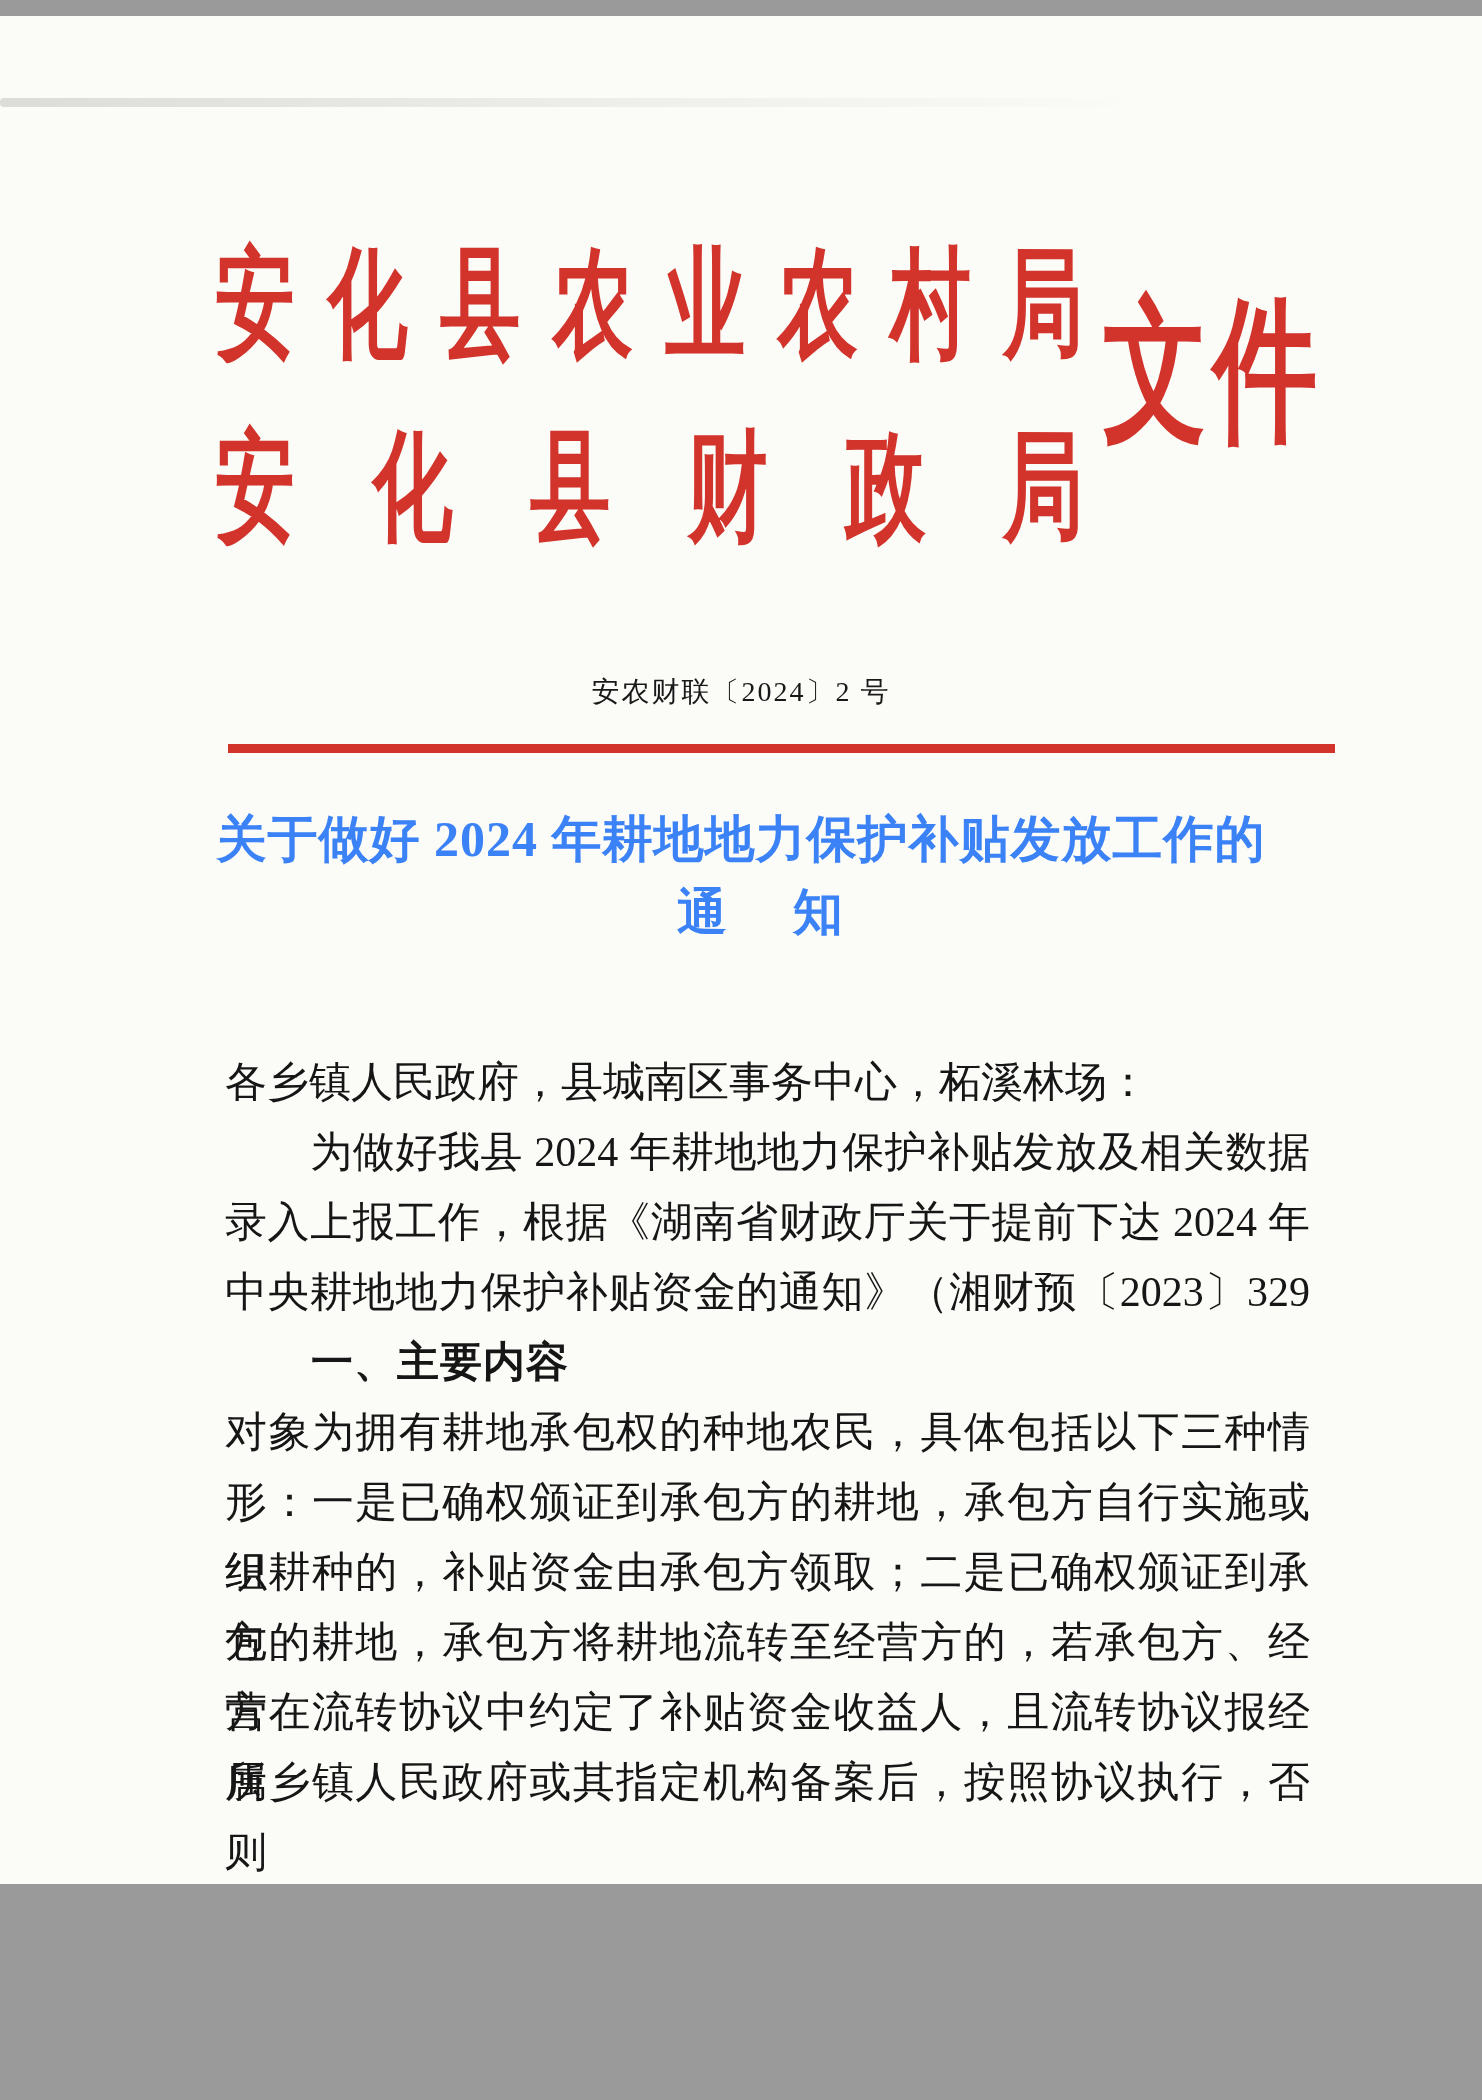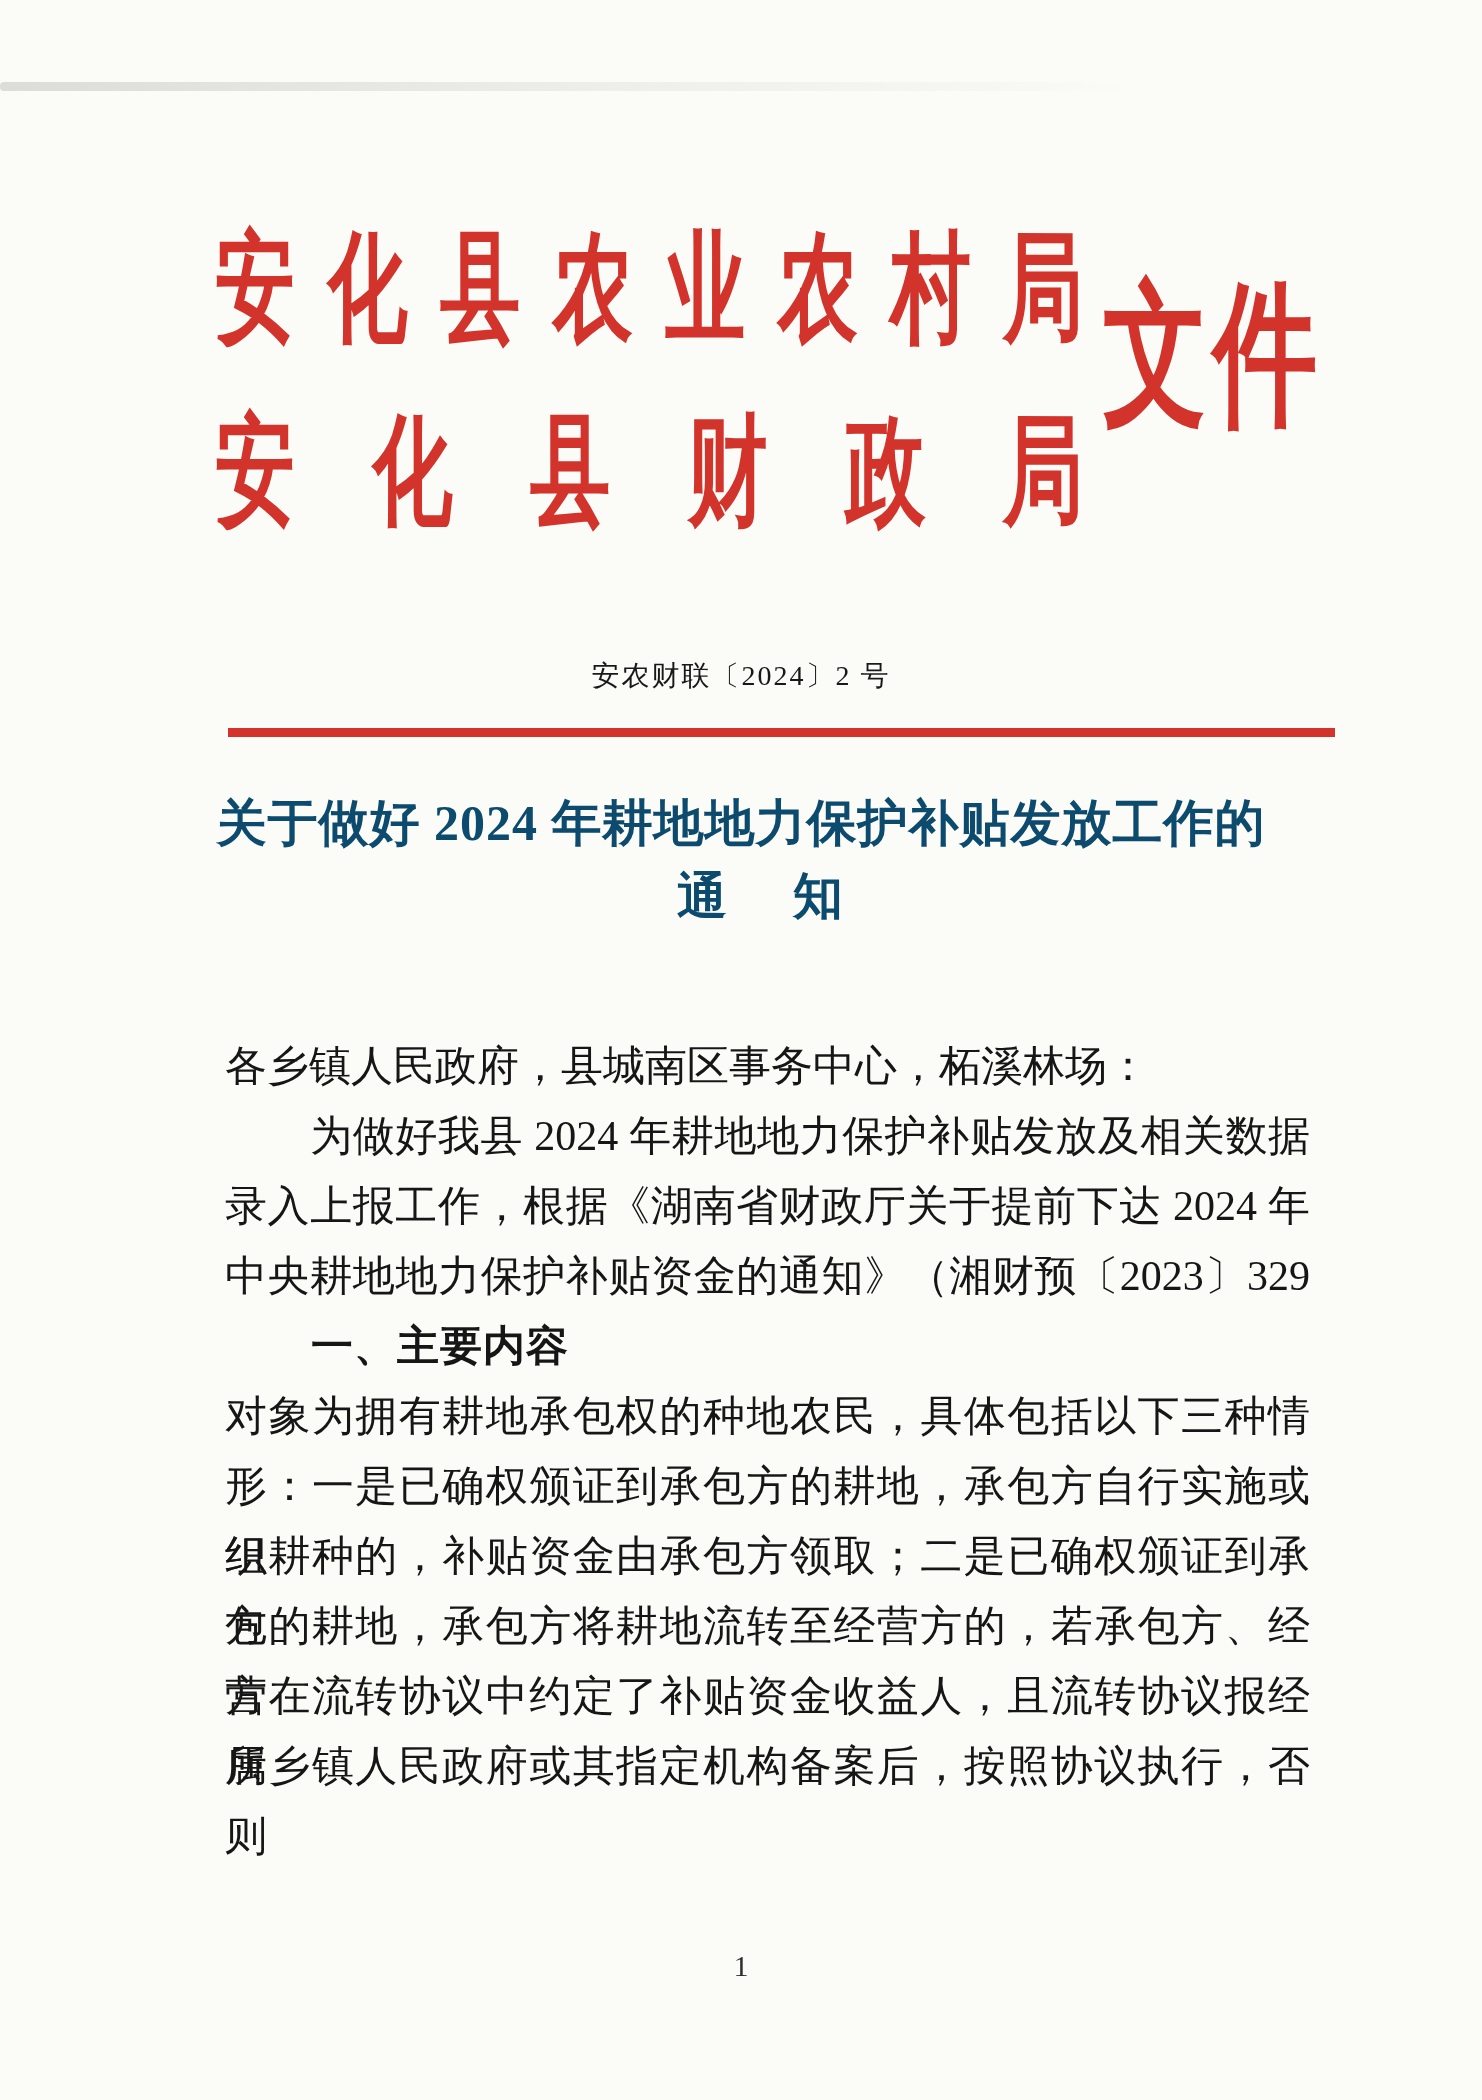--- a/index.html
+++ b/index.html
@@ -1,19 +1,19 @@
 <!DOCTYPE html>
 <html><head>
 <meta charset="utf-8">
 <style>
   html,body{margin:0;padding:0;background:#9a9a9a;}
   .page{
     position:relative;
-    width:1482px;height:2100px;
-    margin:0 auto;
+    width:1482px;height:1868px;
+    margin:16px auto;
     background:#fbfbf8;
     overflow:hidden;
     font-family:"Liberation Serif","DejaVu Serif",serif;
     color:#1b1b1b;
   }
   
   .scan-streak{
     position:absolute;top:82px;left:0;width:1140px;height:9px;
     background:linear-gradient(to right,rgba(190,190,184,.50),rgba(205,205,198,.28) 55%,rgba(210,210,205,.12) 85%,transparent);
     border-radius:4px;
@@ -41,21 +41,21 @@
     color:#181818;
   }
   
   .red-rule{
     position:absolute;left:228px;top:728px;width:1107px;height:9px;
     background:#d2342c;
   }
   
   .title-line{
     position:absolute;left:0;width:100%;
-    text-align:center;font-weight:bold;color:#0c4a6e;
+    text-align:center;font-weight:bold;color:#3b82f6;
     font-size:50px;line-height:66px;
   }
   .title-line.t1{top:790px;letter-spacing:1px;}
   .title-line.t2{top:863px;letter-spacing:8px;padding-left:23px;}
   
   .body-text{
     position:absolute;left:225px;top:1031px;width:1085px;
     font-size:42px;color:#161616;
   }
   .ln{

